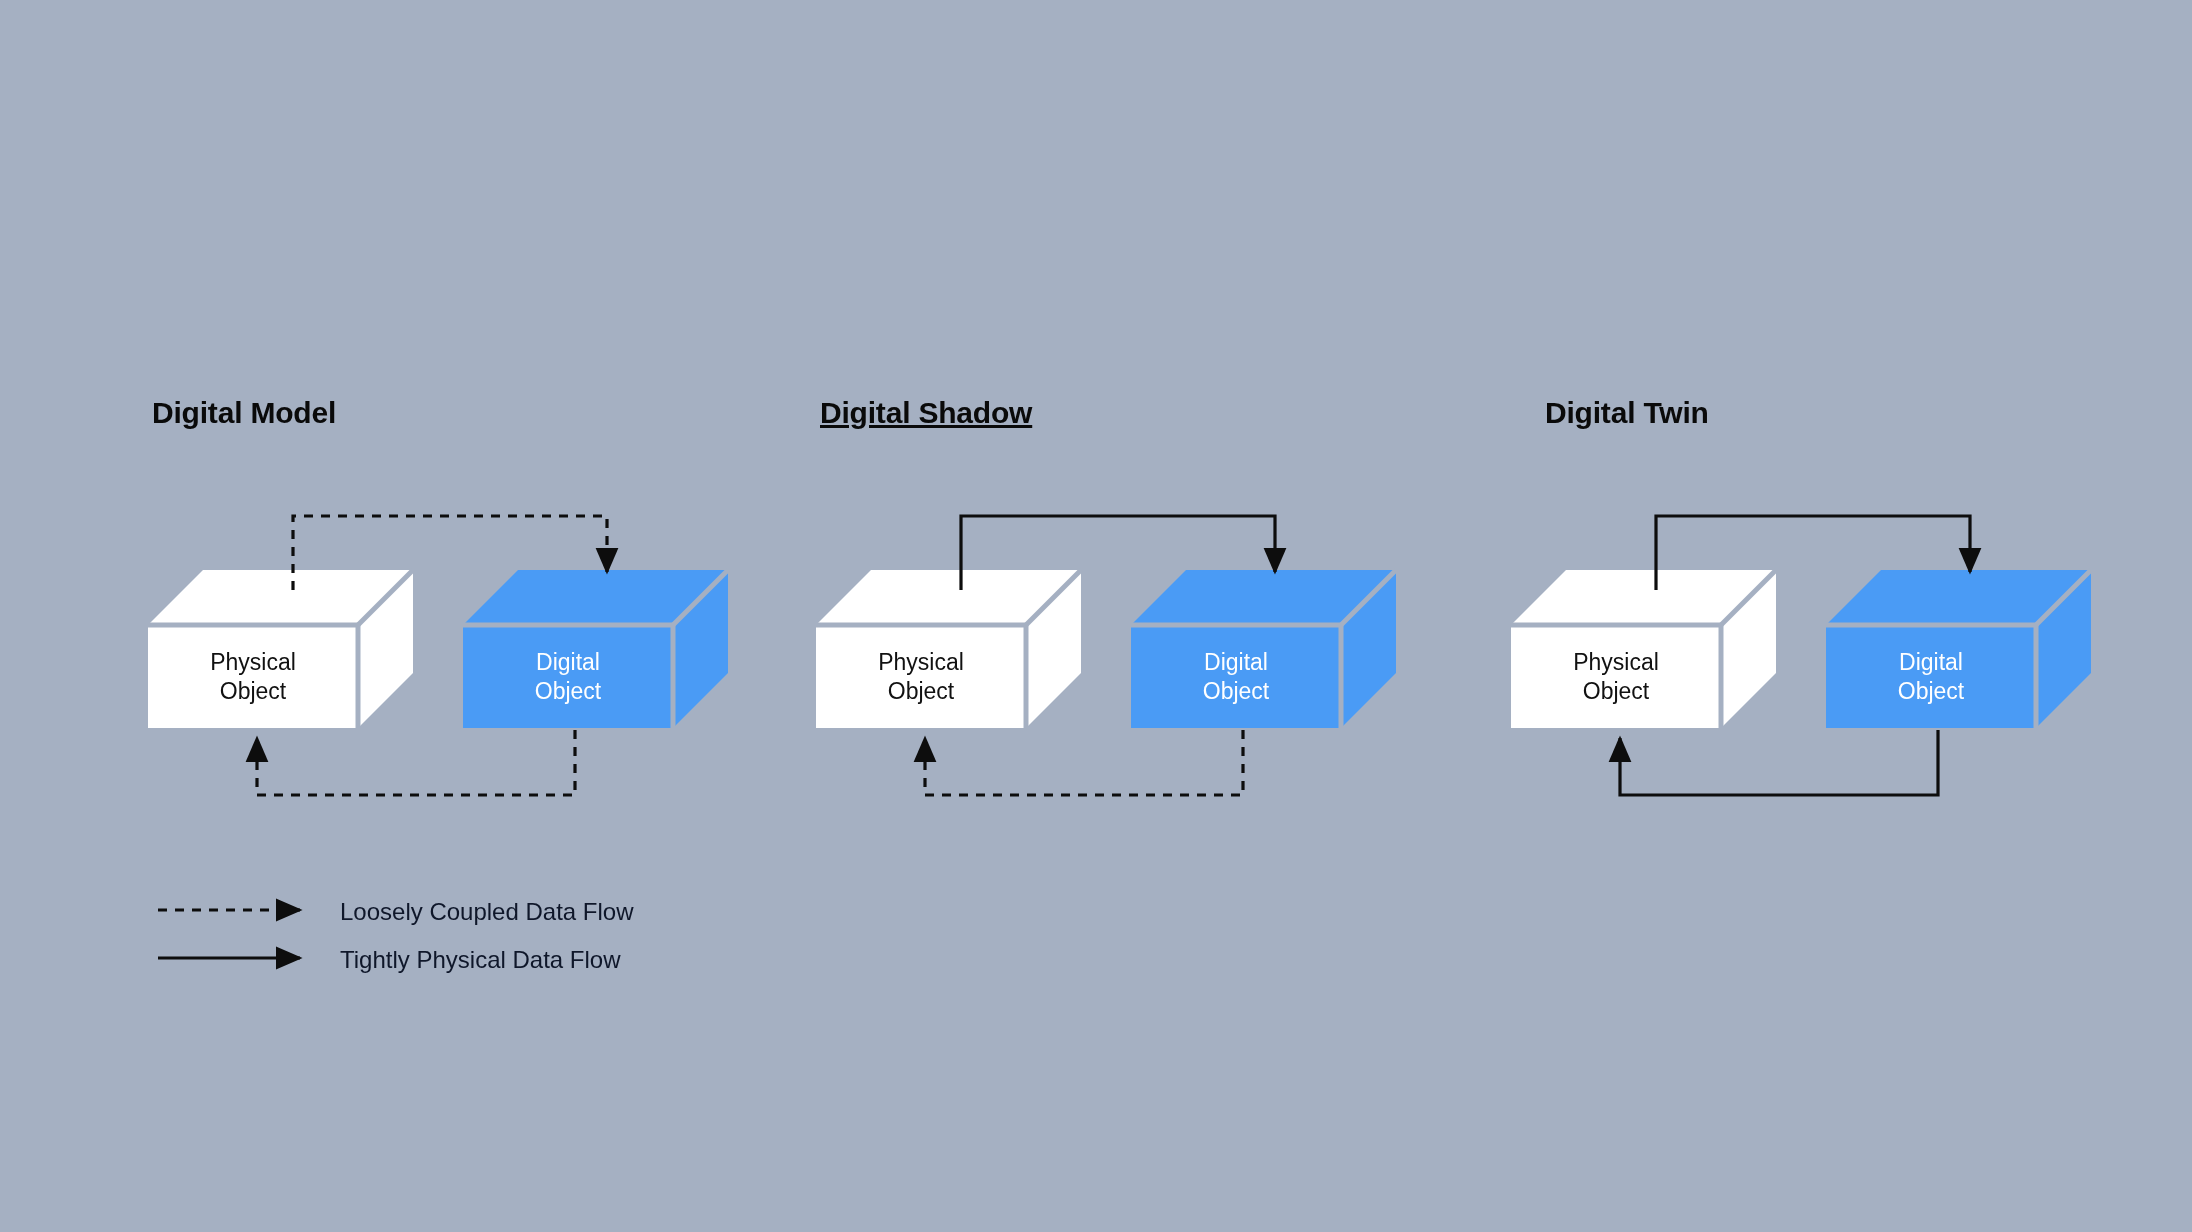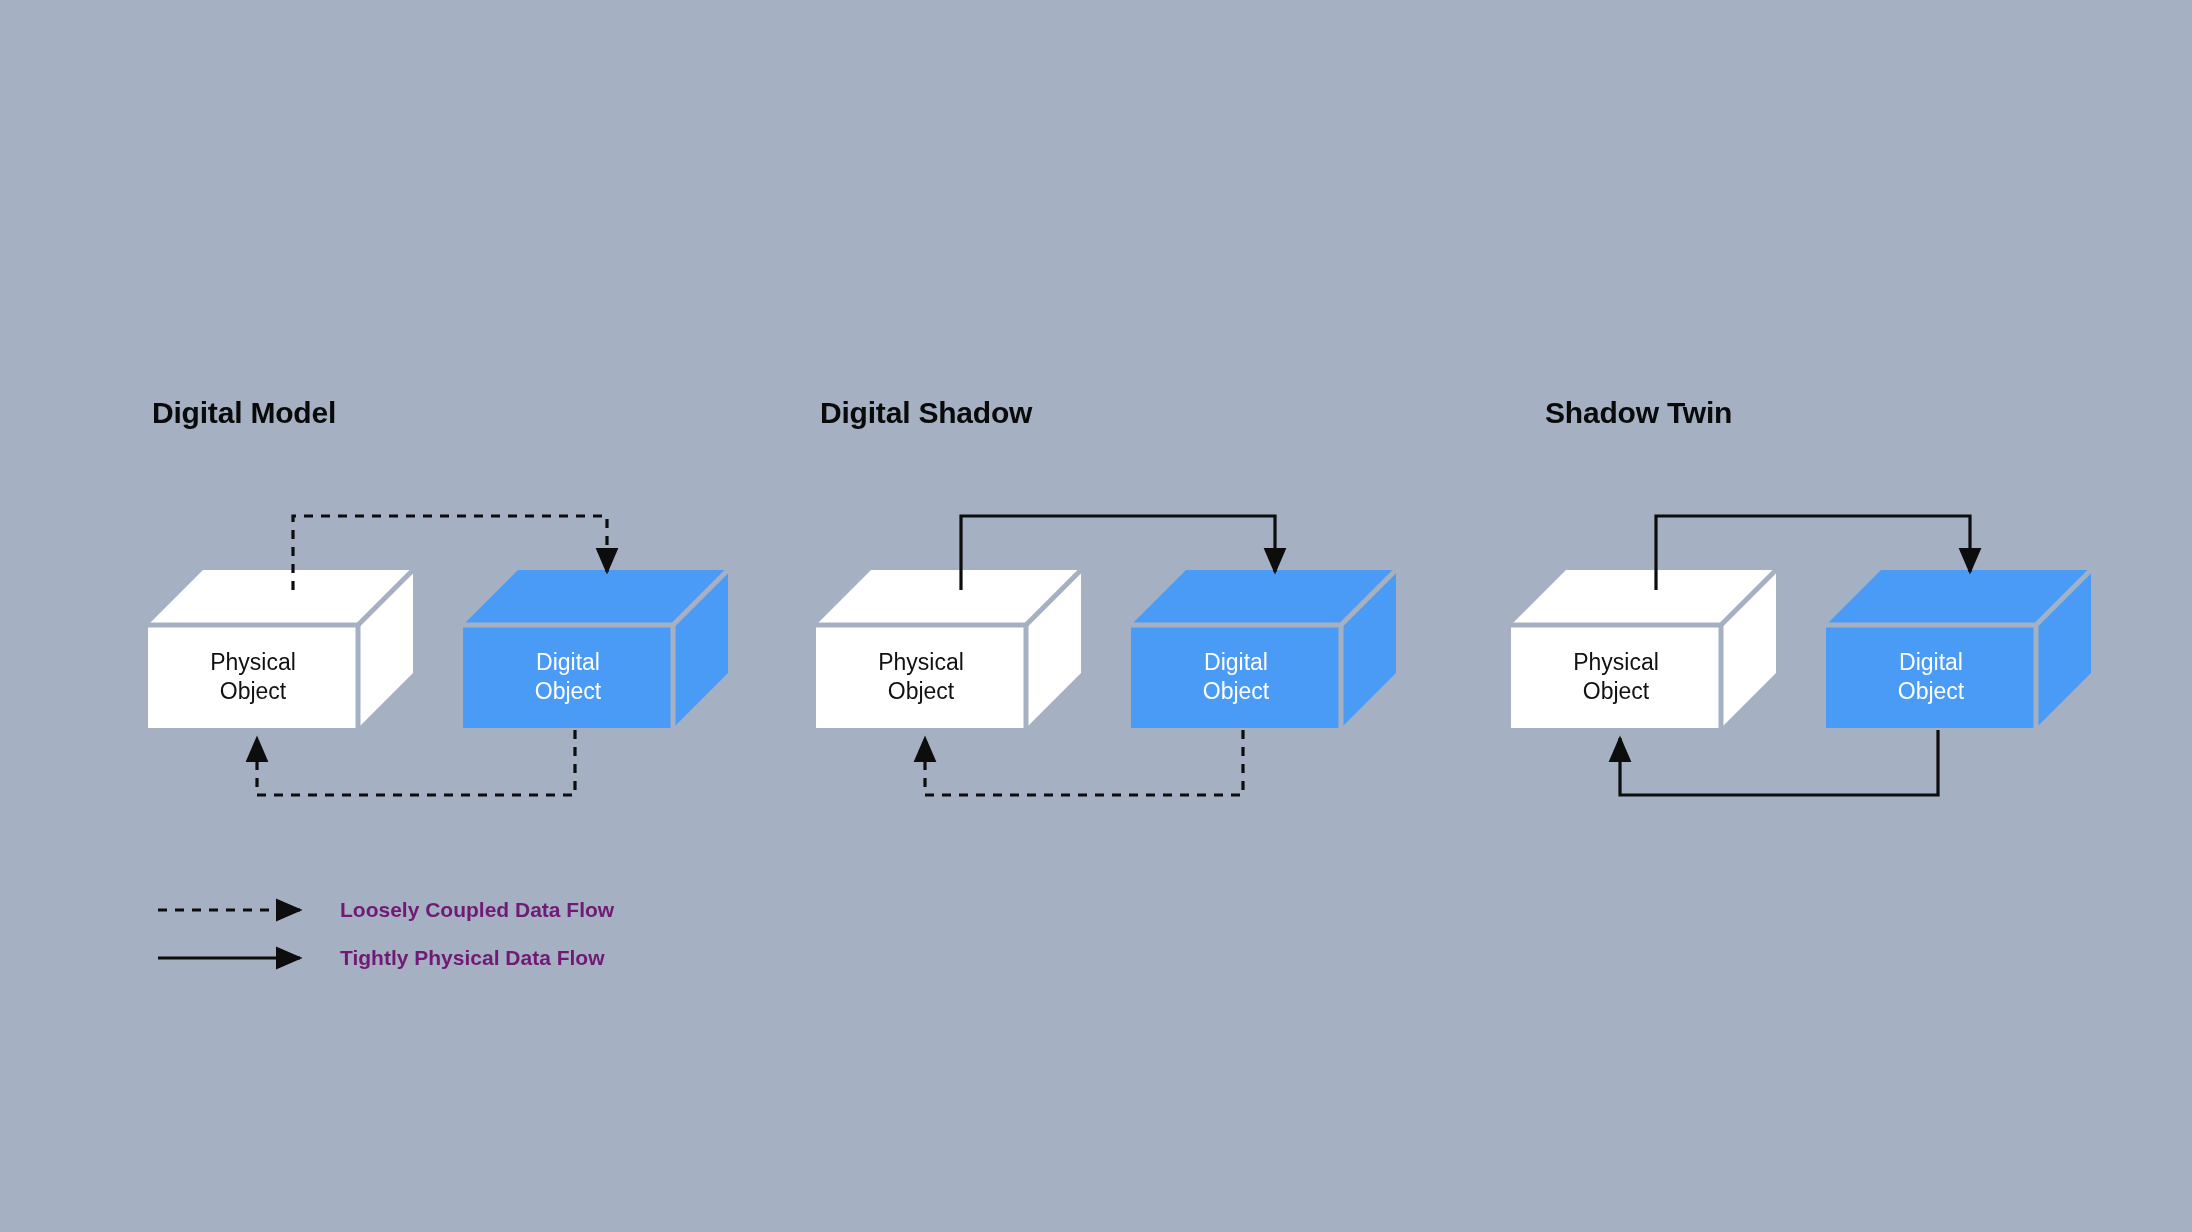--- a/index.html
+++ b/index.html
@@ -25,40 +25,39 @@
     font-family: "Liberation Sans", sans-serif;
     font-weight: bold;
     font-size: 30px;
     color: #0a0a0a;
     letter-spacing: -0.2px;
     white-space: nowrap;
   }
   .legend-label {
     position: absolute;
     font-family: "Liberation Sans", sans-serif;
-    font-size: 21px;
-    color: #701a75;
+    font-size: 24px;
+    color: #0f172a;
     white-space: nowrap;
-    font-weight: bold;
   }
   .cube-text {
     font-family: "Liberation Sans", sans-serif;
     font-size: 23px;
   }
   .cube-text.physical { fill: #111111; }
   .cube-text.digital  { fill: #ffffff; }
 </style>
 </head>
 <body>
 
 <div id="stage">
 
   <div class="panel-title" style="left:152px; top:396px;">Digital Model</div>
-  <div class="panel-title" style="left:820px; top:396px;">Digital Shadow</div>
-  <div class="panel-title" style="left:1545px; top:396px;">Shadow Twin</div>
+  <div class="panel-title" style="left:820px; top:396px;text-decoration:underline;">Digital Shadow</div>
+  <div class="panel-title" style="left:1545px; top:396px;">Digital Twin</div>
 
   <div class="legend-label" style="left:340px; top:898px;">Loosely Coupled Data Flow</div>
   <div class="legend-label" style="left:340px; top:946px;">Tightly Physical Data Flow</div>
 
   <svg width="2192" height="1232" viewBox="0 0 2192 1232" style="position:absolute; left:0; top:0;">
     <defs>
       <marker id="arrowhead" markerWidth="9" markerHeight="9" refX="7.6" refY="4" orient="auto" markerUnits="strokeWidth">
         <path d="M0,0.4 L8.4,4 L0,7.6 z" fill="#0d0d0d"></path>
       </marker>
     </defs>

